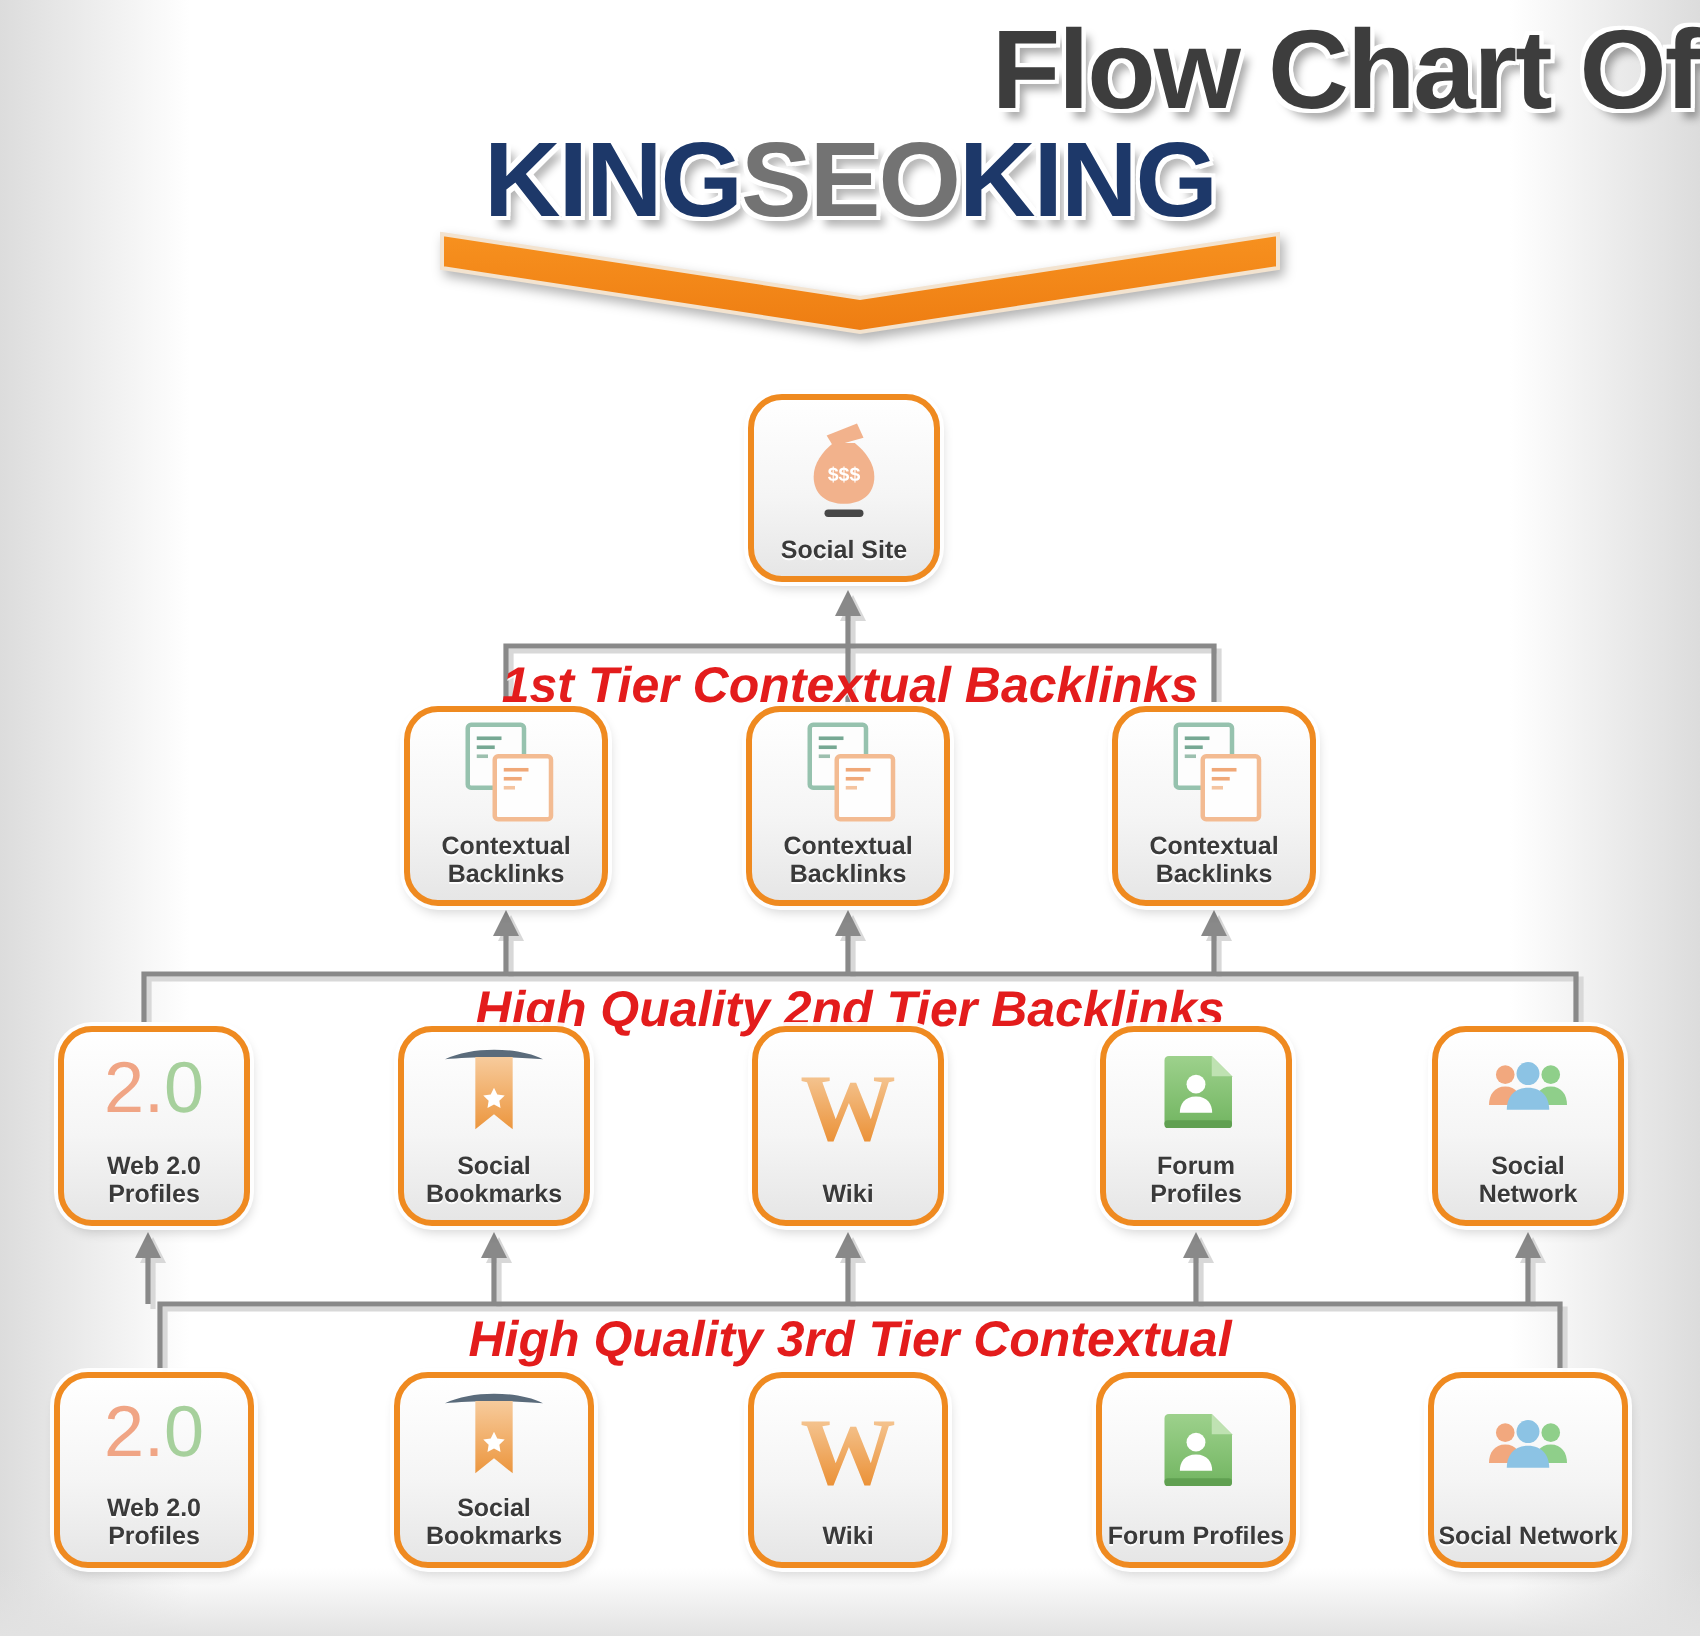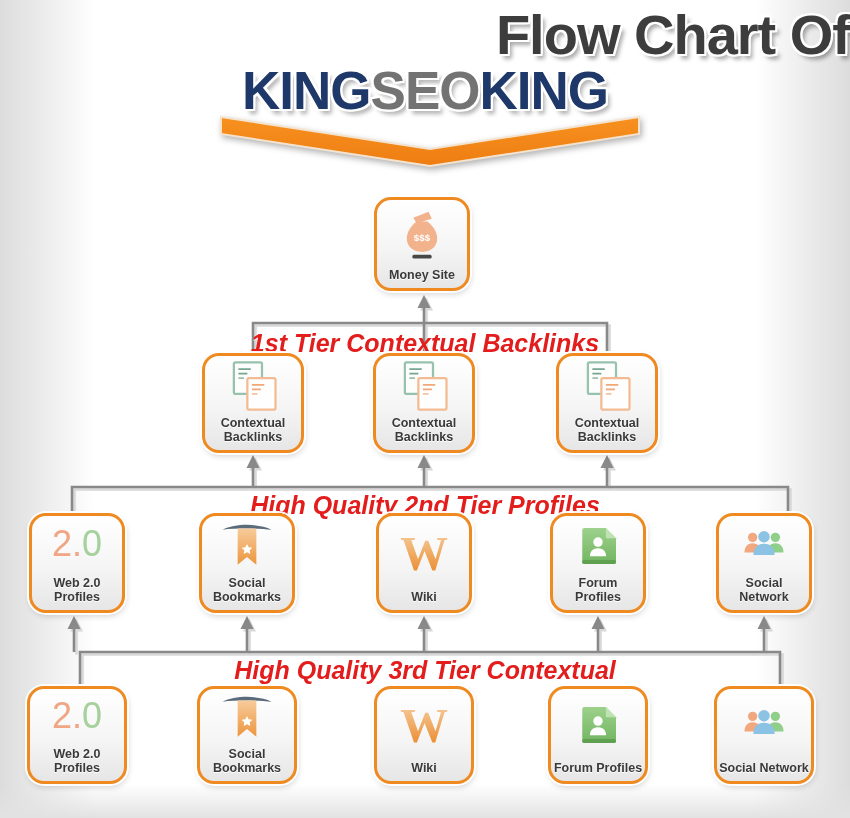--- a/index.html
+++ b/index.html
@@ -163,33 +163,33 @@
     <path class="cline" d="M80,684 V652 H780 V684"></path>
     <path class="cline" d="M74,652 V627 M247,652 V627 M424,652 V627 M598,652 V627 M764,652 V627"></path>
     <polygon class="ahead" points="74,616 67.5,629 80.5,629"></polygon>
     <polygon class="ahead" points="247,616 240.5,629 253.5,629"></polygon>
     <polygon class="ahead" points="424,616 417.5,629 430.5,629"></polygon>
     <polygon class="ahead" points="598,616 591.5,629 604.5,629"></polygon>
     <polygon class="ahead" points="764,616 757.5,629 770.5,629"></polygon>
   </svg>
 
   <div class="tier-label" style="top:329px;">1st Tier Contextual Backlinks</div>
-  <div class="tier-label" style="top:491px;">High Quality 2nd Tier Profiles</div>
+  <div class="tier-label" style="top:491px;">High Quality 2nd Tier Backlinks</div>
   <div class="tier-label" style="top:656px;">High Quality 3rd Tier Contextual</div>
 
   <div class="node" style="left:374px;top:197px;width:96px;height:94px;">
     <div class="icon">
       <svg width="52" height="52" viewBox="0 0 48 48">
         <polygon points="16,9 30,3.5 33,10 19,14" fill="#f2b28c"></polygon>
         <path d="M19,12.5 C14,16.5 10,22 10,28 C10,36.2 16,40.5 24,40.5 C32,40.5 38,36.2 38,28 C38,22 34,16.5 29,12.5 Z" fill="#f2b28c"></path>
         <text x="24" y="30" text-anchor="middle" font-family="Liberation Sans, sans-serif" font-size="9" font-weight="bold" fill="#ffffff">$$$</text>
         <rect x="15" y="43.2" width="18" height="3.4" rx="1.7" fill="#474747"></rect>
       </svg>
     </div>
-    <div class="node-label">Money Site</div>
+    <div class="node-label">Social Site</div>
   </div>
 
   <div class="node" style="left:202px;top:353px;width:102px;height:100px;">
     <div class="icon">
         <svg width="54" height="54" viewBox="0 0 48 48">
           <use href="#ic-docs"></use>
         </svg>
       </div>
     <div class="node-label" style="width:72px;">Contextual Backlinks</div>
   </div>

